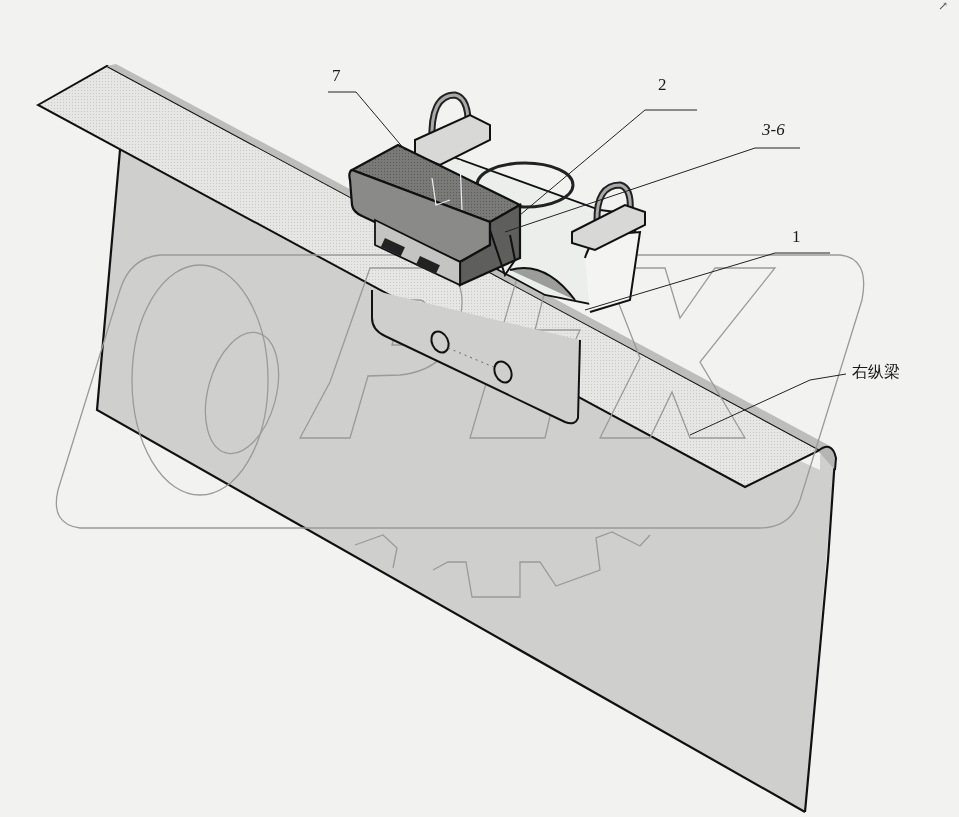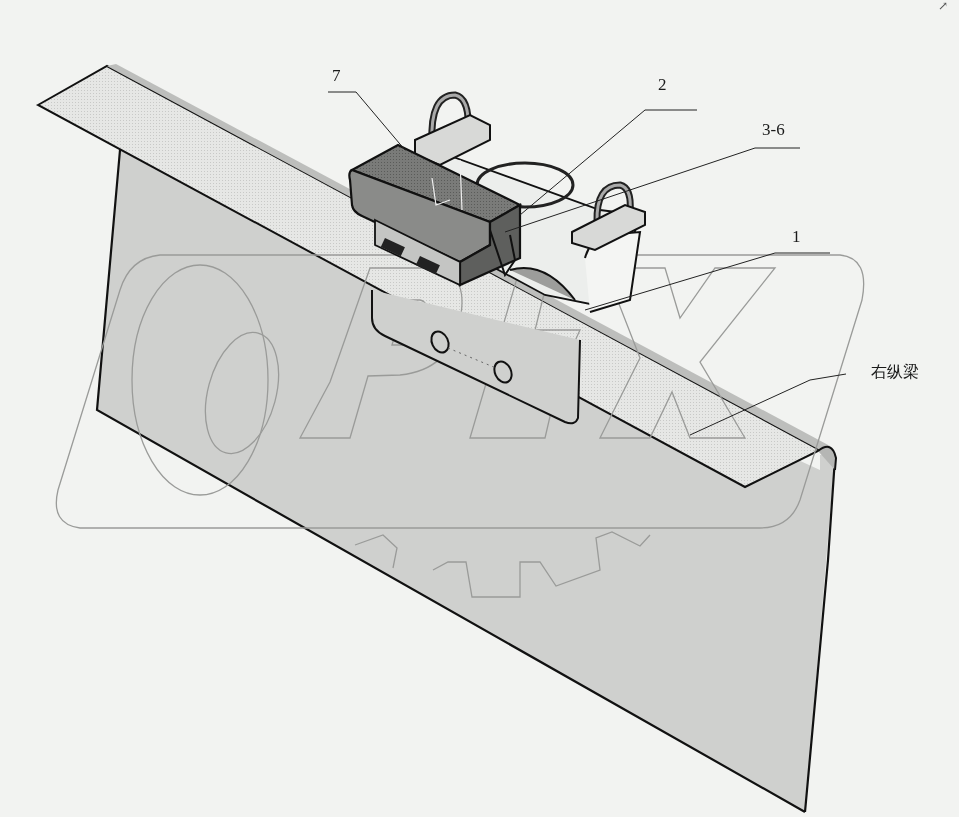--- a/index.html
+++ b/index.html
@@ -7,21 +7,21 @@
     width: 959px; height: 817px; overflow: hidden;
     background: #f2f3f1;
     font-family: "Liberation Serif", "DejaVu Serif", serif;
     position: relative;
   }
   #canvas { position: absolute; left: 0; top: 0; width: 959px; height: 817px; }
   .callout-label {
     position: absolute; font-size: 17px; color: #1a1a1a; line-height: 1;
     font-family: "Liberation Serif", "DejaVu Serif", serif;
   }
-  .callout-label.cjk { font-family: "DejaVu Sans", sans-serif; font-size: 16px; margin-left: 19px; }
+  .callout-label.cjk { font-family: "DejaVu Sans", sans-serif; font-size: 16px; }
 </style>
 </head>
 <body>
 
 <div id="canvas">
 <svg width="959" height="817" viewBox="0 0 959 817" xmlns="http://www.w3.org/2000/svg">
   <defs>
     <pattern id="dots" width="3" height="3" patternUnits="userSpaceOnUse">
       <rect width="3" height="3" fill="#e6e7e5"></rect>
       <rect width="1" height="1" fill="#c8c9c7"></rect>
@@ -95,17 +95,17 @@
     <polyline points="328,92 356,92 405,150"></polyline>
     <polyline points="697,110 645,110 520,215"></polyline>
     <polyline points="800,148 755,148 505,232"></polyline>
     <polyline points="830,253 775,253 585,310"></polyline>
     <polyline points="846,374 810,380 690,435"></polyline>
   </g>
 </svg>
 
   <div class="callout-label" style="left:332px;top:67px;">7</div>
   <div class="callout-label" style="left:658px;top:76px;">2</div>
-  <div class="callout-label" style="left:762px;top:121px;">3-6</div>
+  <div class="callout-label" style="left:762px;top:121px;font-style:italic;">3-6</div>
   <div class="callout-label" style="left:792px;top:228px;">1</div>
   <div class="callout-label cjk" style="left:852px;top:364px;">右纵梁</div>
   <div class="callout-label" style="left:938px;top:0px;font-size:12px;color:#555;">↗</div>
 </div>
 
 </body></html>

